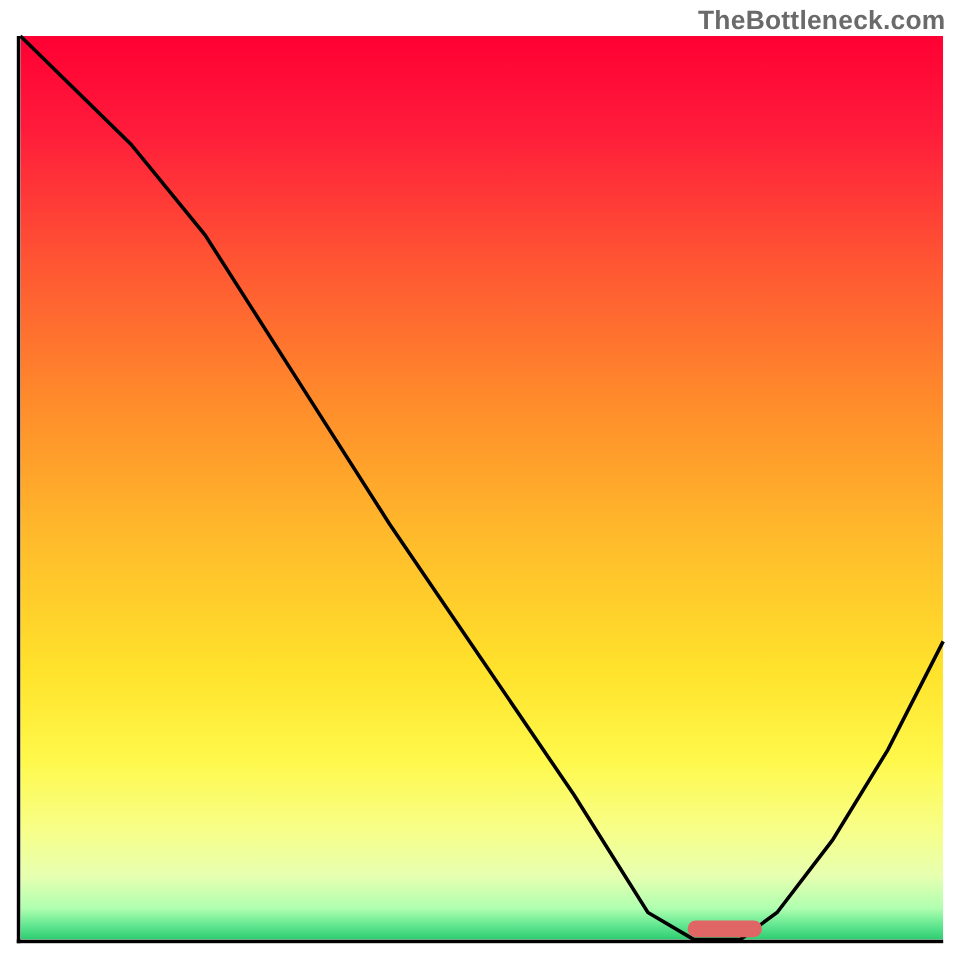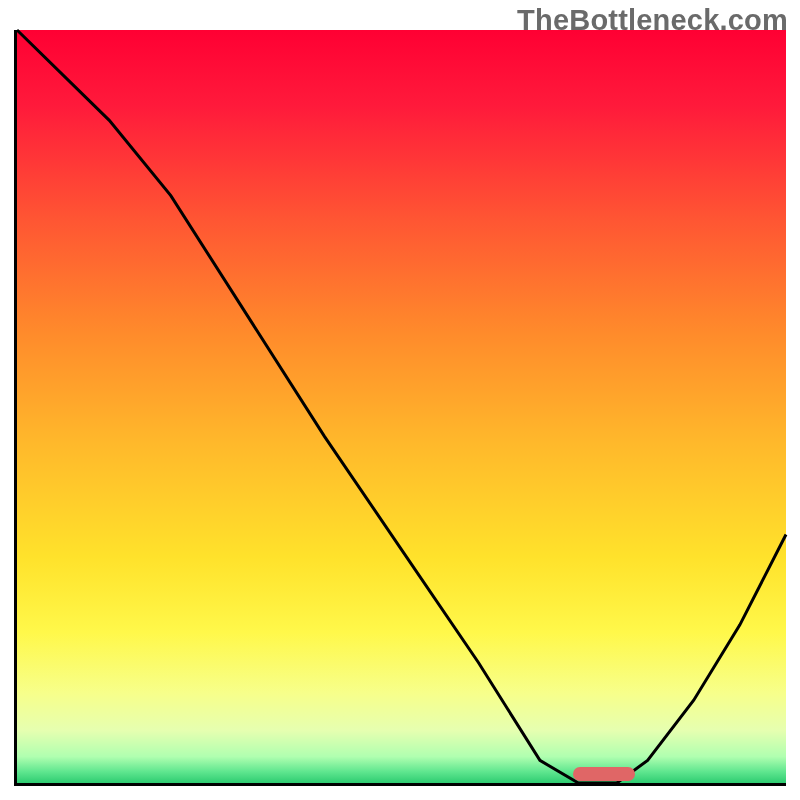--- a/index.html
+++ b/index.html
@@ -7,21 +7,21 @@
     width: 800px;
     height: 800px;
     background: #ffffff;
     position: relative;
     font-family: Arial, sans-serif;
   }
   .watermark {
     position: absolute;
     top: 4px;
     right: 12px;
-    font-size: 29px;
+    font-size: 22px;
     font-weight: bold;
     color: #6a6a6a;
     letter-spacing: 0.2px;
   }
   .chart-area {
     position: absolute;
     top: 30px;
     left: 14px;
     width: 772px;
     height: 756px;

